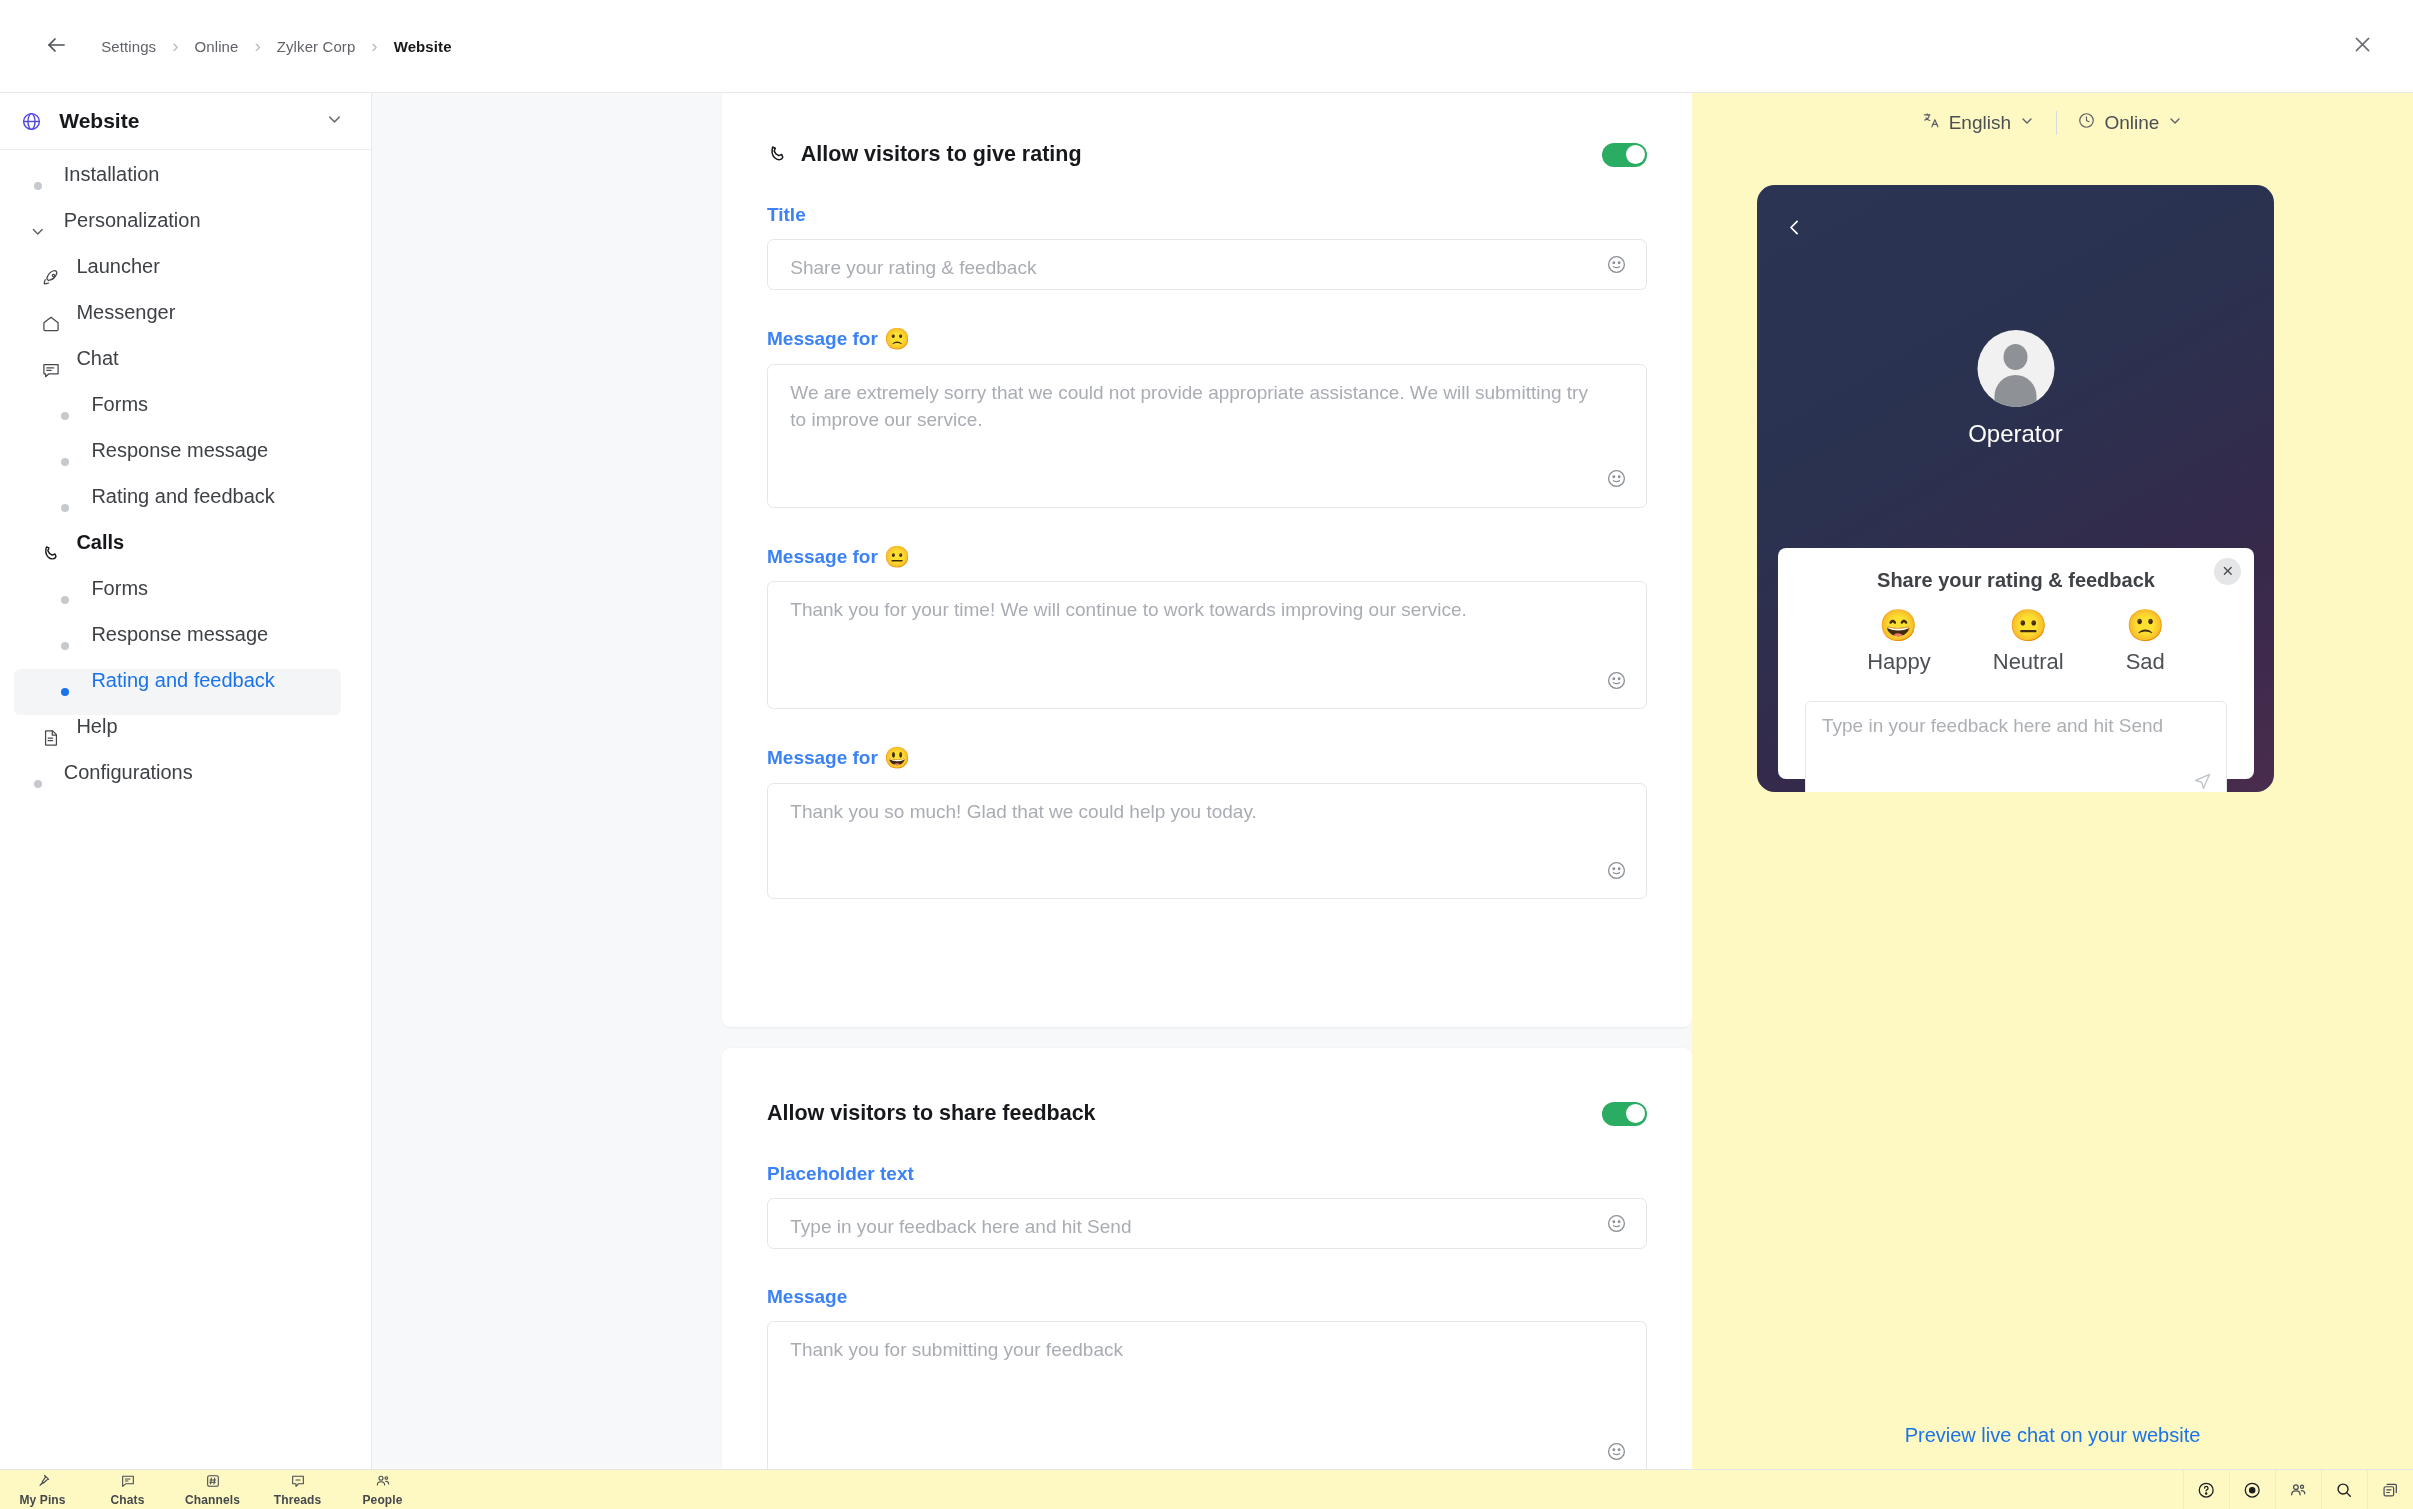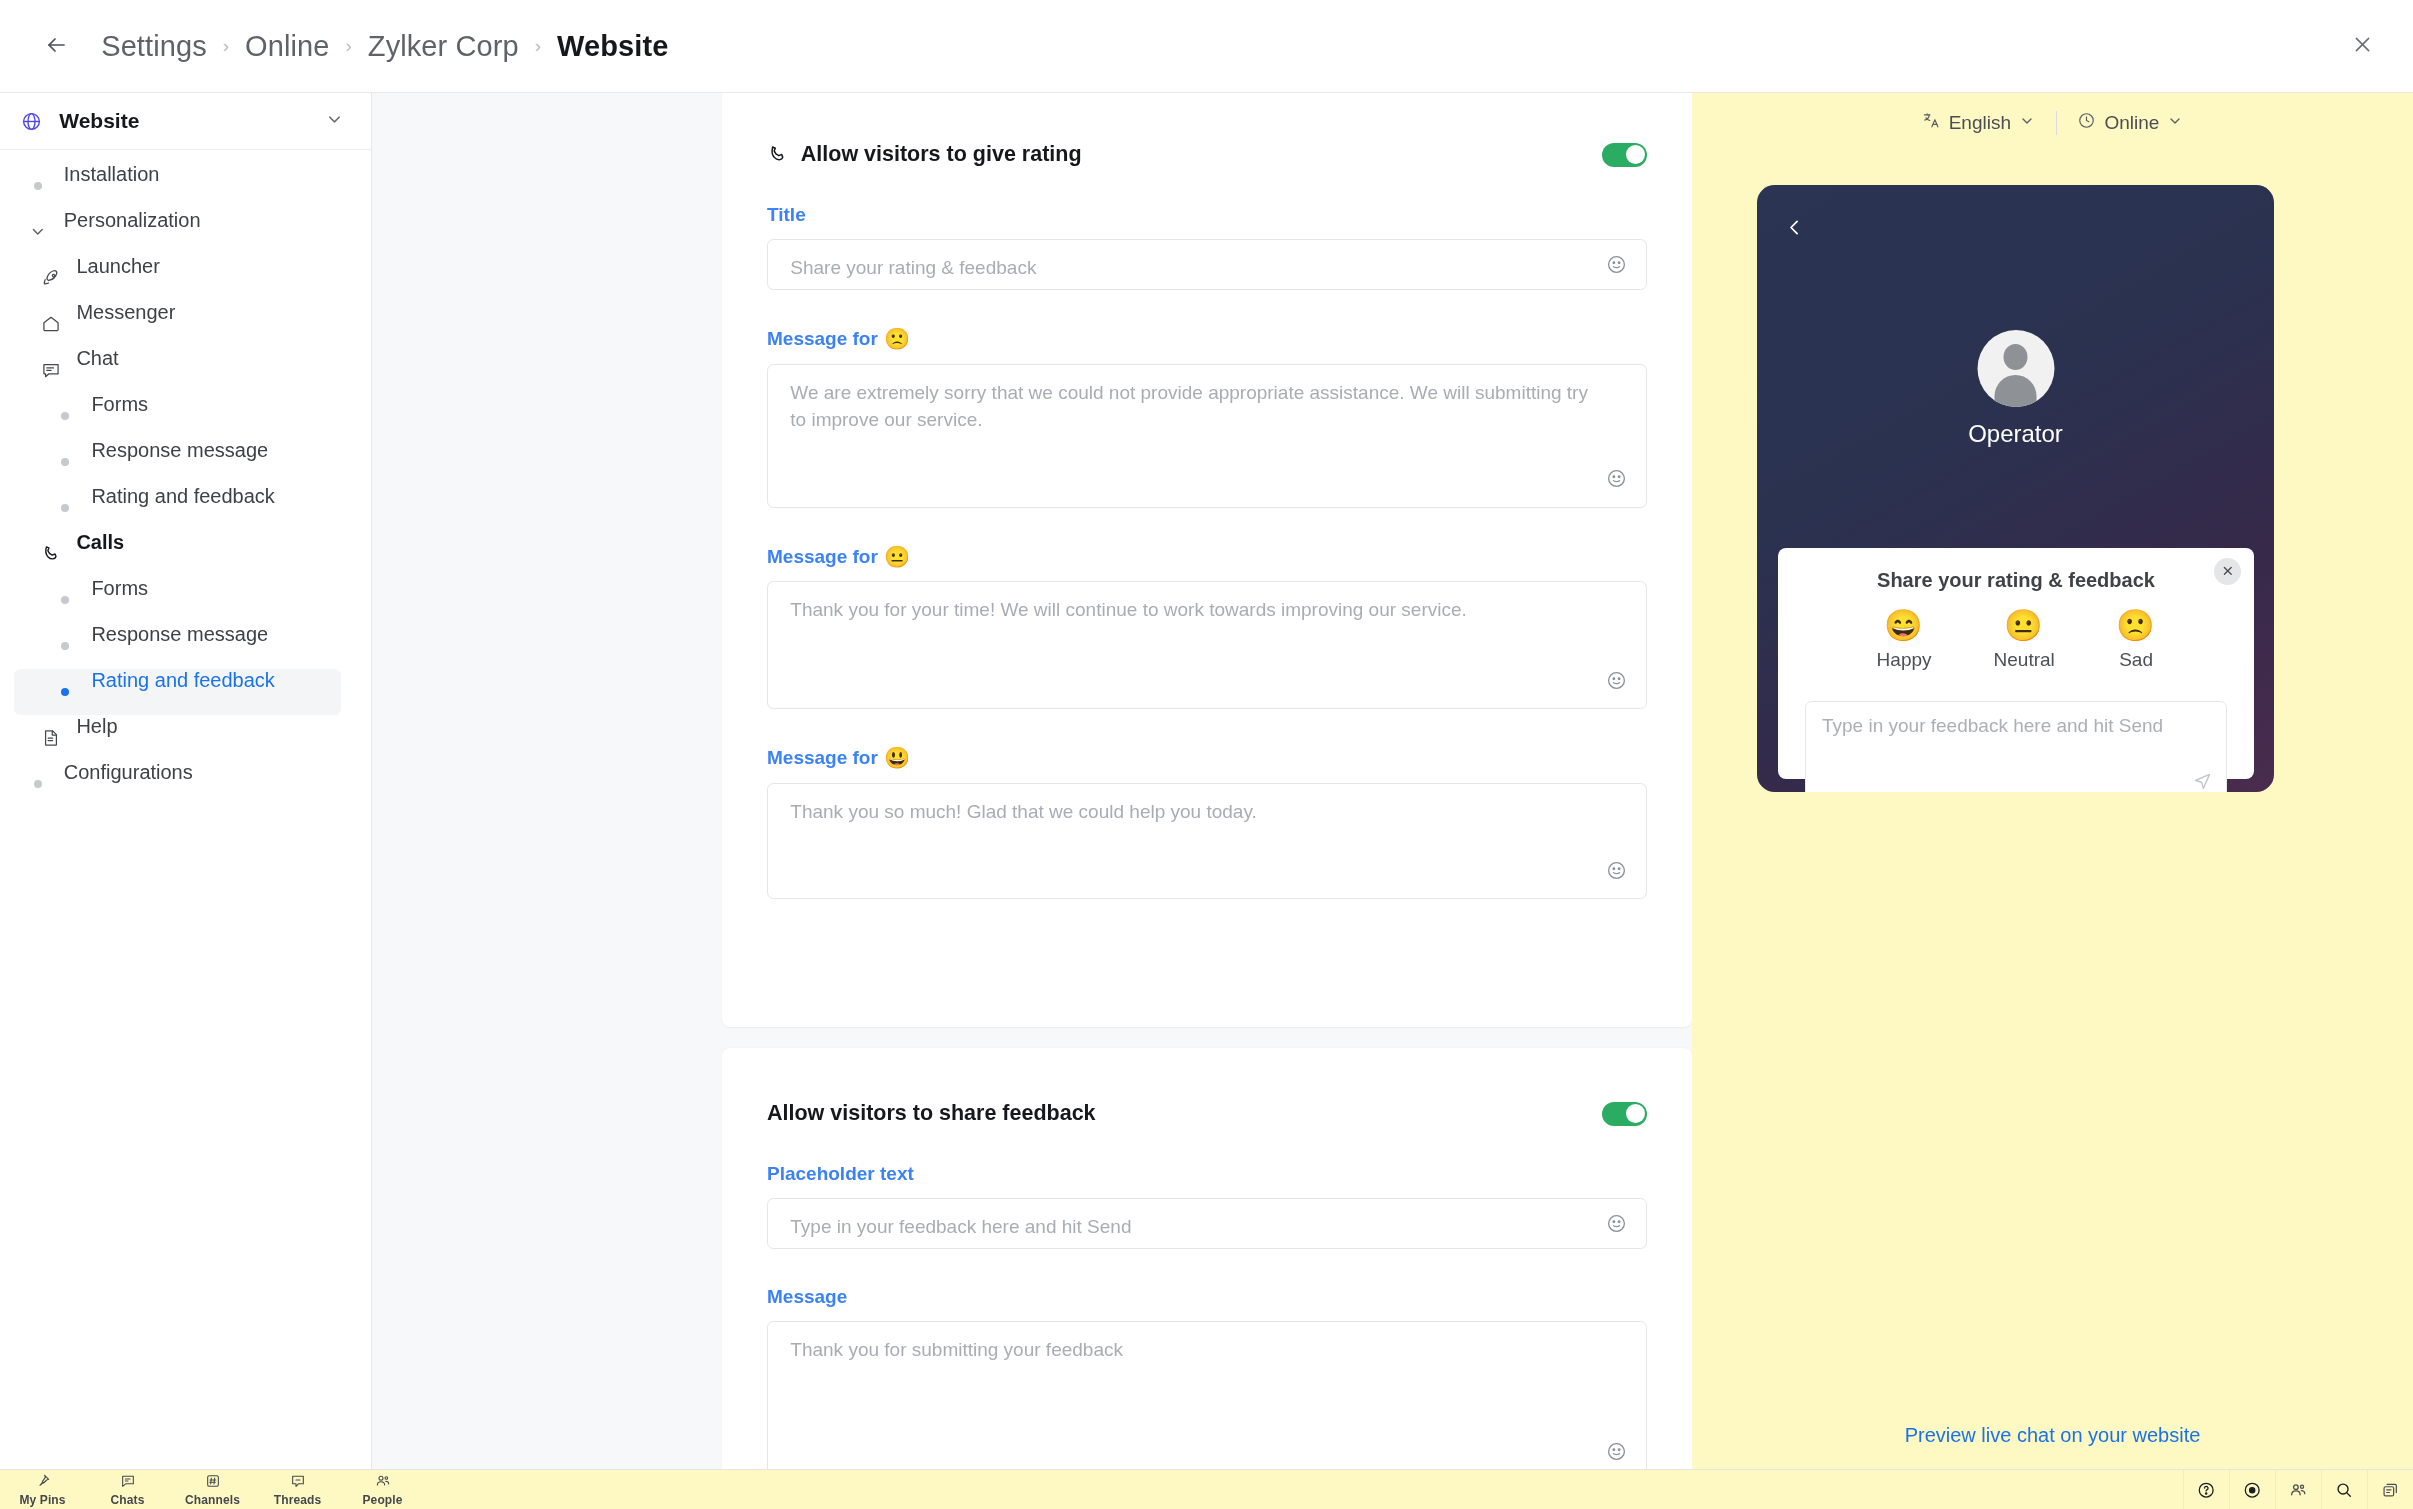--- a/index.html
+++ b/index.html
@@ -20,21 +20,21 @@
   }
   .back-btn {
     width: 43px; height: 43px; margin-left: 34px;
     display: flex; align-items: center; justify-content: center;
     cursor: pointer; border-radius: 4.8px;
   }
   .breadcrumb {
     display: flex; align-items: center; margin-left: 21px; gap: 0px;
   }
   .crumb {
-    font-size: 29px; color: #5f6368; padding: 0 3.2px; cursor: pointer;
+    font-size: 15px; color: #5f6368; padding: 0 3.2px; cursor: pointer;
     letter-spacing: 0.1px;
   }
   .crumb.active { color: #17181a; font-weight: 600; cursor: default; }
   .crumb-sep {
     font-size: 19px; color: #b8bcc0; margin: 0 12.8px; user-select: none;
   }
   .close-x {
     position: absolute; right: 32px; top: 27px;
     width: 38px; height: 38px; display: flex; align-items: center;
     justify-content: center; cursor: pointer;
@@ -188,21 +188,21 @@
   }
   .rc-title {
     text-align: center; padding-top: 21px; font-size: 20px;
     font-weight: 700; color: #3f4246;
   }
   .rc-emos {
     display: flex; justify-content: center; gap: 62px; margin-top: 17.6px;
   }
   .rc-emo { text-align: center; cursor: pointer; }
   .rc-emo .g { font-size: 31px; line-height: 1; }
-  .rc-emo .l { font-size: 19px; color: #4d5055; margin-top: 8px; }
+  .rc-emo .l { font-size: 22px; color: #4d5055; margin-top: 8px; }
   .rc-input {
     position: absolute; left: 27px; right: 27px; top: 153px; height: 102px;
     border: 0.8px solid #e6e7e9; border-radius: 6.4px; background: #fff;
   }
   .rc-input .ph {
     position: absolute; left: 16px; right: 19px; top: 11.2px;
     font-size: 19px; color: #acb0b4; line-height: 1.4;
   }
   .rc-send {
     position: absolute; right: 12.8px; bottom: 8px; cursor: pointer;

